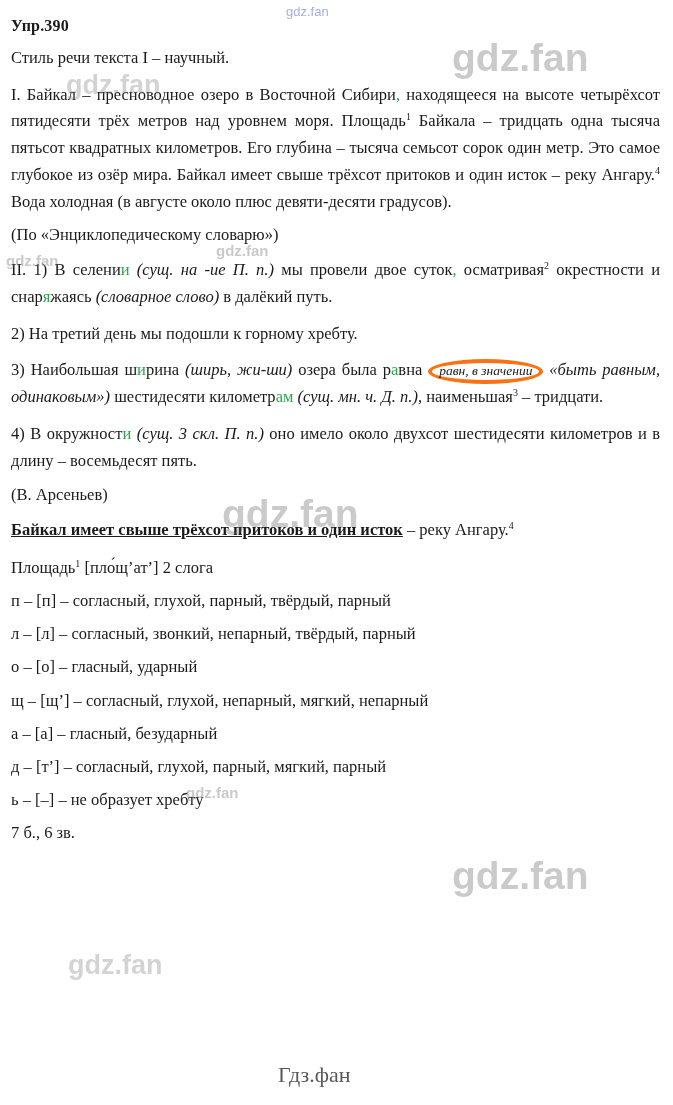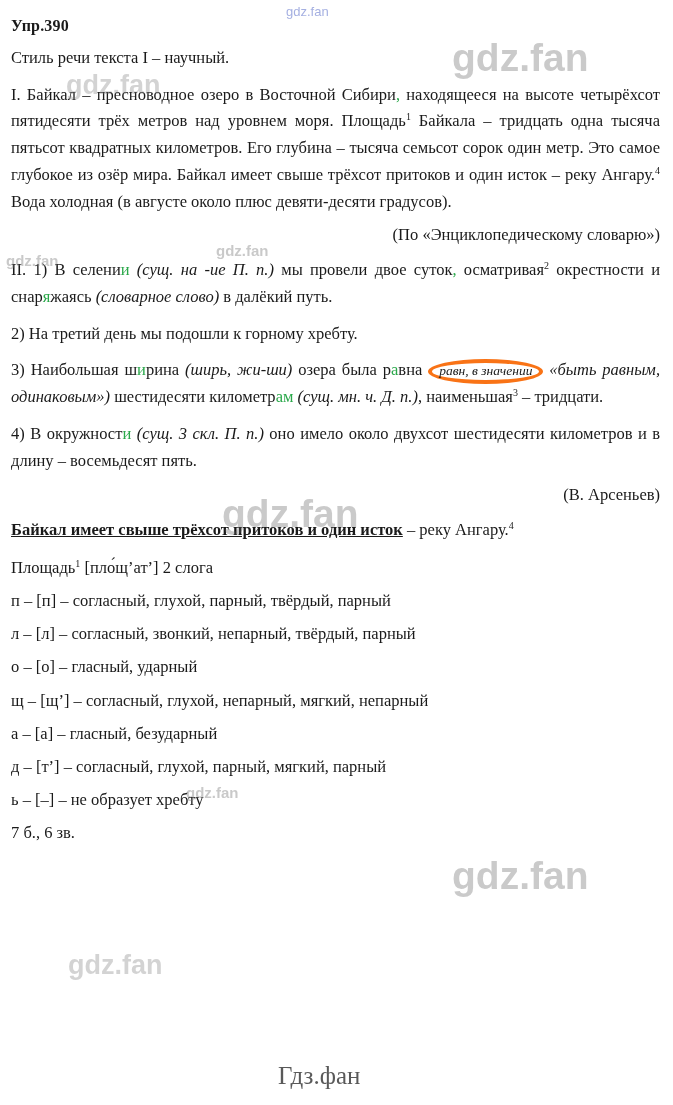--- a/index.html
+++ b/index.html
@@ -38,21 +38,20 @@
     margin: 0 0 10px 0;
     font-size: 16.5px;
     line-height: 1.62;
     text-align: justify;
     text-justify: inter-word;
   }
   .nojust {
     text-align: left;
   }
   .right {
-    text-align: right;
     margin: 2px 0 12px 0;
     font-size: 16.5px;
   }
   .green {
     color: #2aa84a;
   }
   .ital {
     font-style: italic;
   }
   sup {
@@ -97,21 +96,21 @@
   }
   .wm-mid {
     font-size: 27px;
     color: rgba(120, 120, 120, 0.33);
   }
   .wm-small {
     font-size: 15px;
     color: rgba(120, 120, 120, 0.40);
   }
   .wm-footer {
-    font-size: 25px;
+    font-size: 22px;
     color: rgba(60, 60, 60, 0.85);
     font-family: "Liberation Serif", serif;
     font-weight: normal;
   }
   .wm-top {
     font-size: 13px;
     color: rgba(90, 110, 200, 0.55);
     font-family: "Liberation Sans", sans-serif;
     font-weight: normal;
   }

